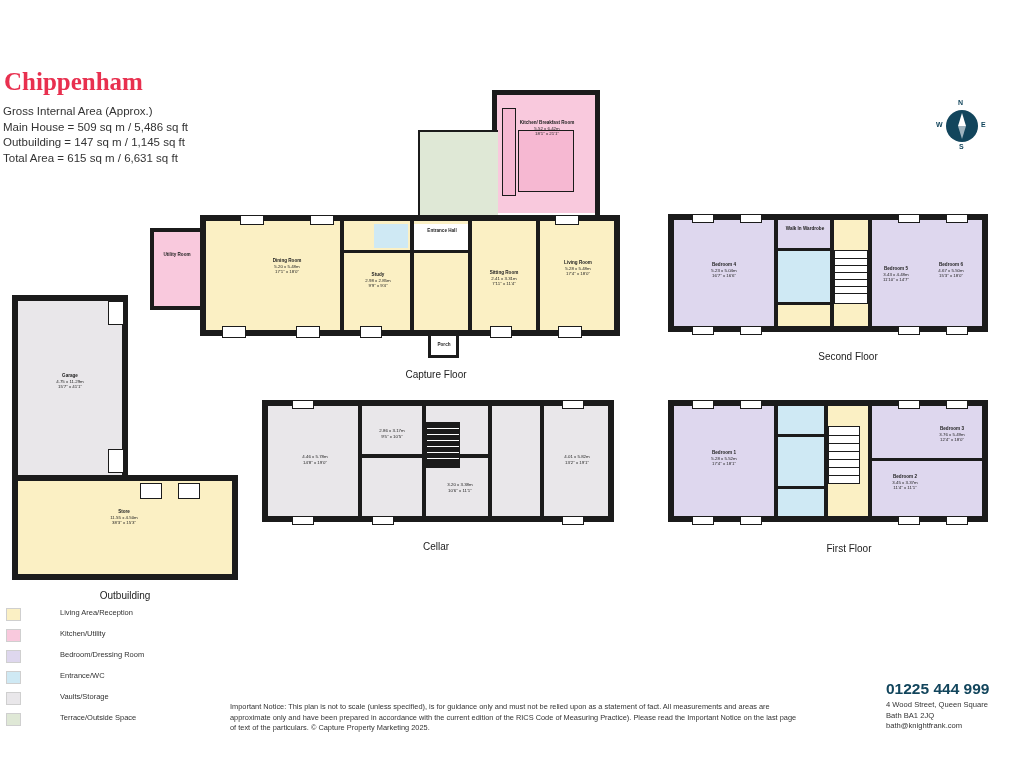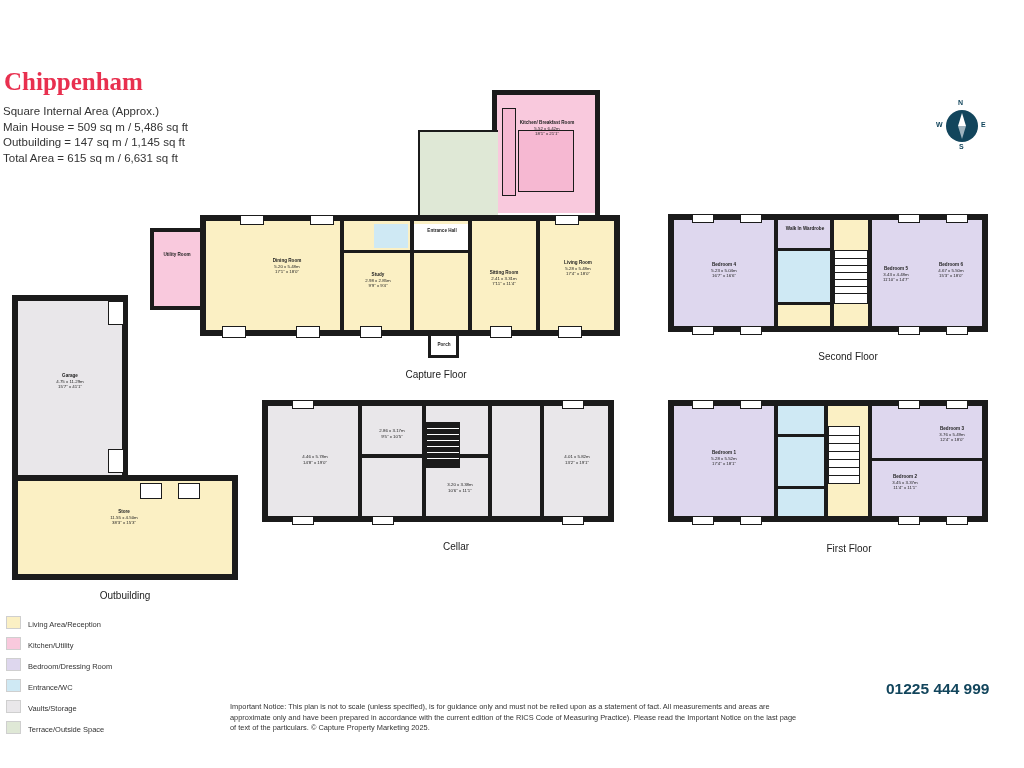--- a/index.html
+++ b/index.html
@@ -70,38 +70,38 @@
   .stair{position:absolute;background:#ffffff;border:0.8px solid #1b1b1b;}
   .stair .tread{position:absolute;left:0;right:0;height:0.8px;background:#1b1b1b;}
   .stair-dark{position:absolute;background:#1b1b1b;}
   .stair-dark .tread{position:absolute;left:1px;right:1px;height:1px;background:#ffffff;}
 
   
   .win{position:absolute;background:#ffffff;border:0.7px solid #1b1b1b;}
 
   
   .legend{position:absolute;left:6px;top:608px;font-size:7.5px;color:#333;}
-  .legend .row{display:flex;align-items:flex-end;height:21px;}
+  .legend .row{display:flex;align-items:flex-start;height:21px;gap:32px;}
   .legend .sw{width:13px;height:11px;margin-right:7px;border:0.6px solid #cfcfcf;}
 
   
   .notice{position:absolute;left:230px;top:702px;width:570px;font-size:7.4px;line-height:10.6px;color:#333;}
 
   
   .phone{position:absolute;left:886px;top:680px;font-size:15.5px;font-weight:700;color:#12455c;}
   .addr{position:absolute;left:886px;top:700px;font-size:7.6px;line-height:10.5px;color:#333;}
 </style>
 </head>
 <body>
 
 <div class="page">
 
   <div class="subtitle">Chippenham</div>
   <div class="areas">
-    <div>Square Internal Area (Approx.)</div>
+    <div>Gross Internal Area (Approx.)</div>
     <div>Main House = 509 sq m / 5,486 sq ft</div>
     <div>Outbuilding = 147 sq m / 1,145 sq ft</div>
     <div>Total Area = 615 sq m / 6,631 sq ft</div>
   </div>
 
   <div class="compass">
     <div class="rose"></div>
     <span class="n">N</span>
     <span class="s">S</span>
     <span class="e">E</span>
@@ -236,21 +236,21 @@
       <i>4.01 x 5.82m</i>
       <i>13'2" x 19'1"</i>
     </div>
 
     <div class="win" style="left:30px;top:116px;width:20px;height:7px;"></div>
     <div class="win" style="left:110px;top:116px;width:20px;height:7px;"></div>
     <div class="win" style="left:300px;top:116px;width:20px;height:7px;"></div>
     <div class="win" style="left:30px;top:0px;width:20px;height:7px;"></div>
     <div class="win" style="left:300px;top:0px;width:20px;height:7px;"></div>
   </div>
-  <div class="floor-name" style="left:388px;top:541px;width:136px;">Cellar</div>
+  <div class="floor-name" style="left:368px;top:541px;width:136px;">Cellar</div>
 
   <div class="plan" style="left:668px;top:214px;width:320px;height:118px;">
     <div class="wall" style="left:0;top:0;width:320px;height:6px;"></div>
     <div class="wall" style="left:0;top:112px;width:320px;height:6px;"></div>
     <div class="wall" style="left:0;top:0;width:6px;height:118px;"></div>
     <div class="wall" style="left:314px;top:0;width:6px;height:118px;"></div>
 
     <div class="room r-bed" style="left:6px;top:6px;width:100px;height:106px;"></div>
     <div class="room r-living" style="left:110px;top:6px;width:90px;height:106px;"></div>
     <div class="room r-bed" style="left:204px;top:6px;width:110px;height:106px;"></div>
@@ -409,14 +409,19 @@
     </div>
     <div class="row">
       <span class="sw" style="background:#dfe8d6;"></span>
       <span>Terrace/Outside Space</span>
     </div>
   </div>
 
   <div class="notice">Important Notice: This plan is not to scale (unless specified), is for guidance only and must not be relied upon as a statement of fact. All measurements and areas are approximate only and have been prepared in accordance with the current edition of the RICS Code of Measuring Practice). Please read the Important Notice on the last page of text of the particulars. © Capture Property Marketing 2025.</div>
 
   <div class="phone">01225 444 999</div>
+  <div class="addr">
+    <div>4 Wood Street, Queen Square</div>
+    <div>Bath BA1 2JQ</div>
+    <div>bath@knightfrank.com</div>
+  </div>
 
 </div>
 
 </body></html>

